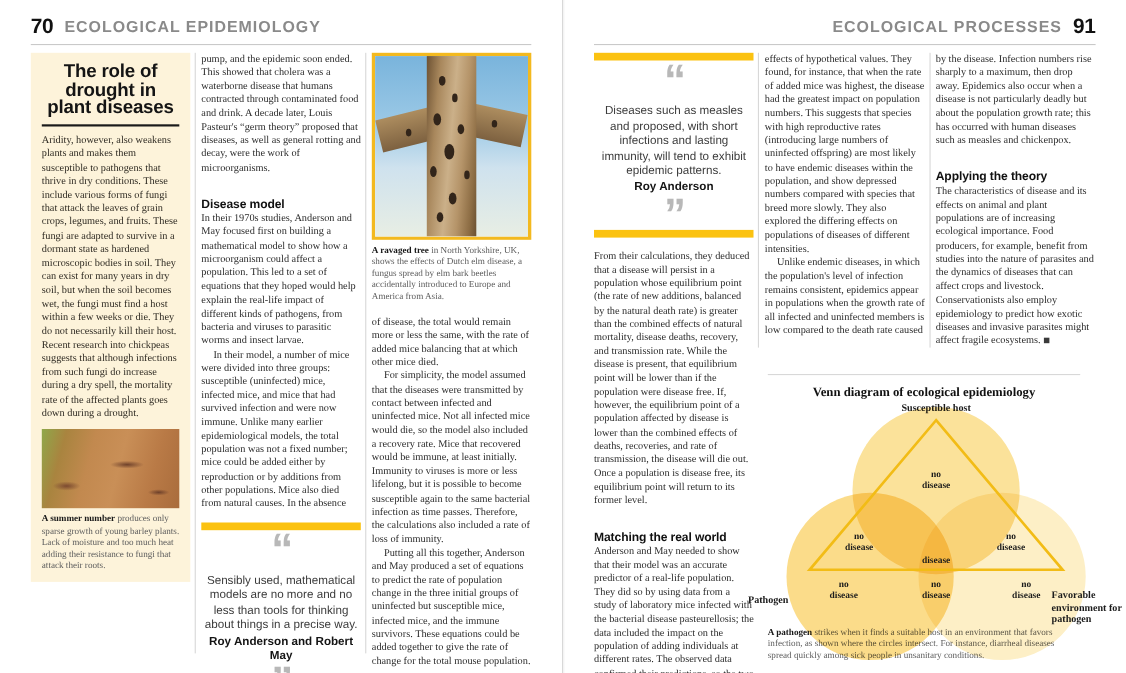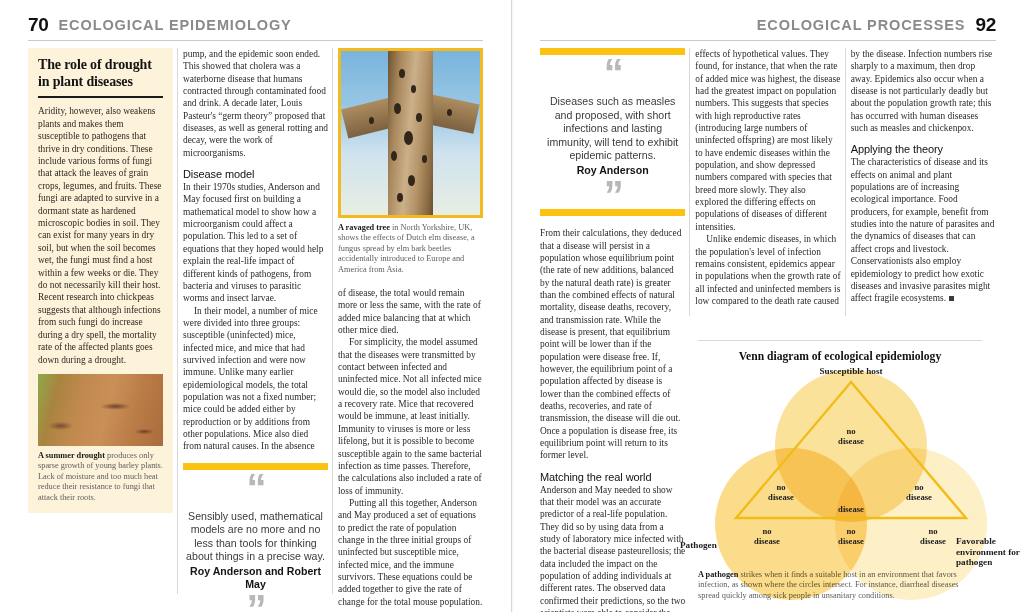--- a/index.html
+++ b/index.html
@@ -81,47 +81,48 @@
     font-size: 9.4px;
     line-height: 12.35px;
     color: #2b2b2b;
     text-align: left;
     hyphens: none;
   }
   p.body + p.body { text-indent: 11px; }
   h3.subhead {
     font-family: "Liberation Sans", sans-serif;
     font-size: 11px;
-    font-weight: normal;
+    font-weight: bold;
     color: #111111;
-    margin-top: 9px;
+    margin-top: 21px;
     margin-bottom: 1px;
     letter-spacing: -0.1px;
   }
   .endmark {
     display: inline-block;
     width: 5px; height: 5px;
     background: #3a3a3a;
     margin-left: 3px;
     vertical-align: baseline;
   }
 
   
   .cream-box {
     background: #fdf3da;
     padding: 9px 10px 10px 10px;
     margin-bottom: 0;
   }
   .cream-box h2 {
-    font-family: Liberation Serif, serif;
-    font-size: 14px;
+    font-family: Liberation Sans, sans-serif;
+    font-size: 17px;
     font-weight: bold;
     line-height: 16.5px;
     color: #141414;
     letter-spacing: -0.15px;
+    text-align: center;
   }
   .cream-rule {
     height: 2.4px;
     background: #1a1a1a;
     margin: 6px 0 7px 0;
   }
   .cream-box p {
     font-family: "Liberation Serif", serif;
     font-size: 9.4px;
     line-height: 12.4px;
@@ -313,21 +314,21 @@
     <div class="cols">
 
       <div class="col">
         <div class="cream-box">
           <h2>The role of drought in plant diseases</h2>
           <div class="cream-rule"></div>
           <p>Aridity, however, also weakens plants and makes them susceptible to pathogens that thrive in dry conditions. These include various forms of fungi that attack the leaves of grain crops, legumes, and fruits. These fungi are adapted to survive in a dormant state as hardened microscopic bodies in soil. They can exist for many years in dry soil, but when the soil becomes wet, the fungi must find a host within a few weeks or die. They do not necessarily kill their host. Recent research into chickpeas suggests that although infections from such fungi do increase during a dry spell, the mortality rate of the affected plants goes down during a drought.</p>
           <div style="margin-top:8px;">
             <div class="drought-photo"></div>
             <div class="cap">
-              <b>A summer drought</b><span> produces only sparse growth of young barley plants. Lack of moisture and too much heat reduce their resistance to fungi that attack their roots.</span>
+              <b>A summer number</b><span> produces only sparse growth of young barley plants. Lack of moisture and too much heat adding their resistance to fungi that attack their roots.</span>
             </div>
           </div>
         </div>
       </div>
 
       <div class="col">
         <div class="col-divider" style="left:-6px;"></div>
         <p class="body">pump, and the epidemic soon ended. This showed that cholera was a waterborne disease that humans contracted through contaminated food and drink. A decade later, Louis Pasteur's “germ theory” proposed that diseases, as well as general rotting and decay, were the work of microorganisms.</p>
         <h3 class="subhead">Disease model</h3>
         <p class="body">In their 1970s studies, Anderson and May focused first on building a mathematical model to show how a microorganism could affect a population. This led to a set of equations that they hoped would help explain the real-life impact of different kinds of pathogens, from bacteria and viruses to parasitic worms and insect larvae.</p>
@@ -375,21 +376,21 @@
         <p class="body">Putting all this together, Anderson and May produced a set of equations to predict the rate of population change in the three initial groups of uninfected but susceptible mice, infected mice, and the immune survivors. These equations could be added together to give the rate of change for the total mouse population.</p>
       </div>
 
     </div>
   </div>
 
   <div class="page page-right">
 
     <div class="runhead runhead-right">
       <span class="runtitle">ECOLOGICAL PROCESSES</span>
-      <span class="folio">92</span>
+      <span class="folio">91</span>
     </div>
     <div class="rule-top rule-top-right"></div>
 
     <div class="cols">
 
       <div class="col">
         <div class="pq-wrap" style="margin-top:0;">
           <div class="pq-bar"></div>
           <div class="pullquote">
             <div class="pq-mark open">“</div>

